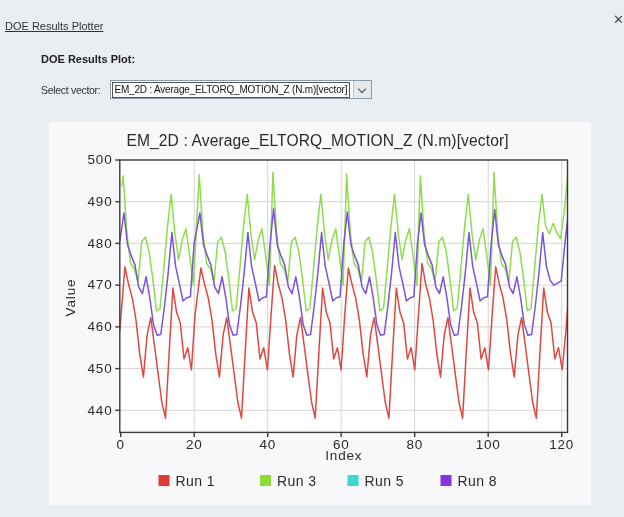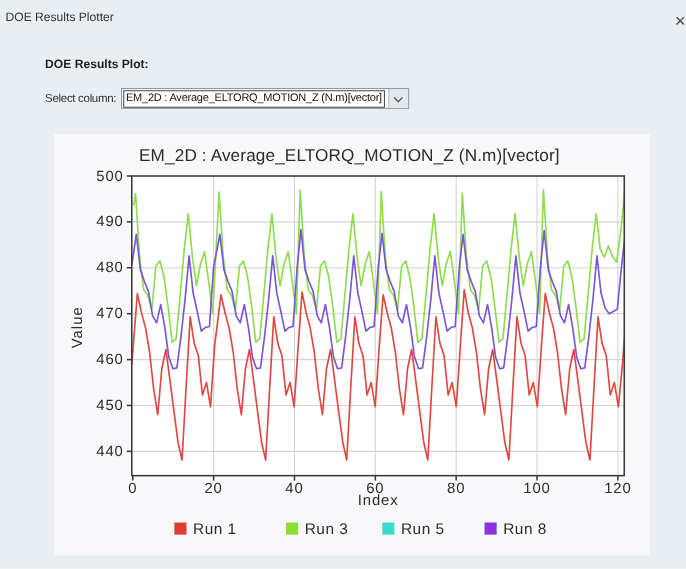--- a/index.html
+++ b/index.html
@@ -14,24 +14,24 @@
 #combo .btn{position:absolute;right:0;top:0;width:17px;height:17px;
        background:#E3E9ED;border-left:1px solid #B8C4CC;}
 #combo .btn i{position:absolute;left:5px;top:5px;width:5px;height:5px;
        border-right:1.4px solid #444;border-bottom:1.4px solid #444;
        transform:rotate(45deg);}
 svg{position:absolute;left:0;top:0;}
 svg text{font-family:"Liberation Sans",sans-serif;fill:#2B2B2B;}
 .tick{font-size:13.5px;letter-spacing:0.8px;}
 .leg{font-size:14px;letter-spacing:0.45px;}
 </style></head><body>
-<div class="t" style="left:5px;top:10px;">DOE Results Plotter</div>
+<div class="t" style="left:5px;top:20px;text-decoration:underline;">DOE Results Plotter</div>
 <div class="t" style="left:613px;top:11.5px;font-size:13px;color:#4a4a4a;">✕</div>
 <div class="t" style="left:41px;top:53px;font-weight:bold;color:#222;text-align:center;">DOE Results Plot:</div>
-<div class="t" style="left:41px;top:84px;font-size:10.5px;letter-spacing:-0.3px;">Select column:</div>
+<div class="t" style="left:41px;top:84px;font-size:10.5px;letter-spacing:-0.3px;">Select vector:</div>
 <div id="panel"></div>
 <div id="combo">
     <span class="txt">EM_2D : Average_ELTORQ_MOTION_Z (N.m)[vector]</span>
     <span class="btn">
       <i></i>
     </span>
   </div>
 <svg width="624" height="517" viewBox="0 0 624 517">
 <defs>
       <clipPath id="pc">

